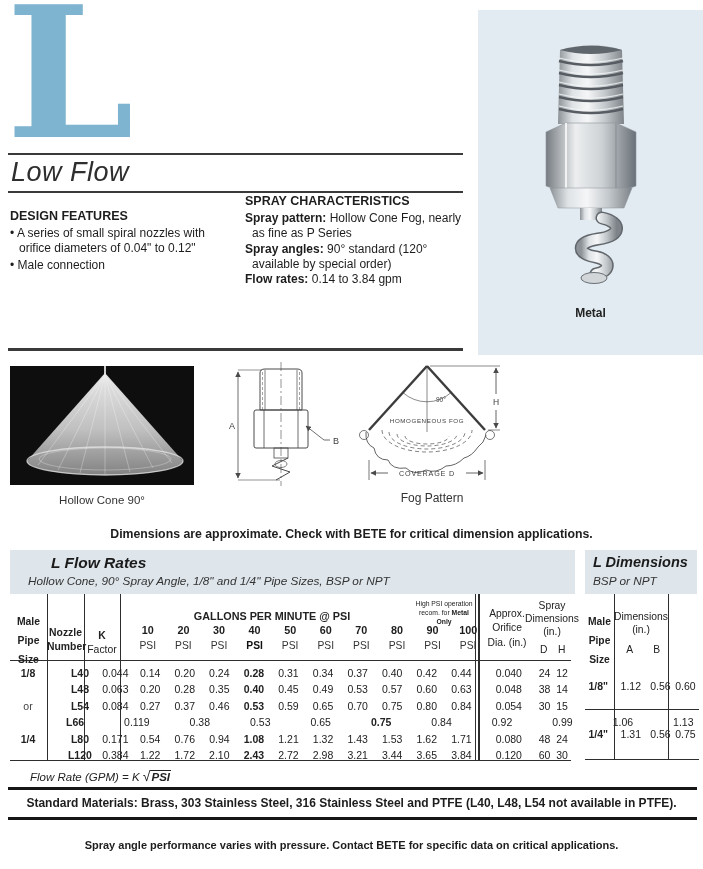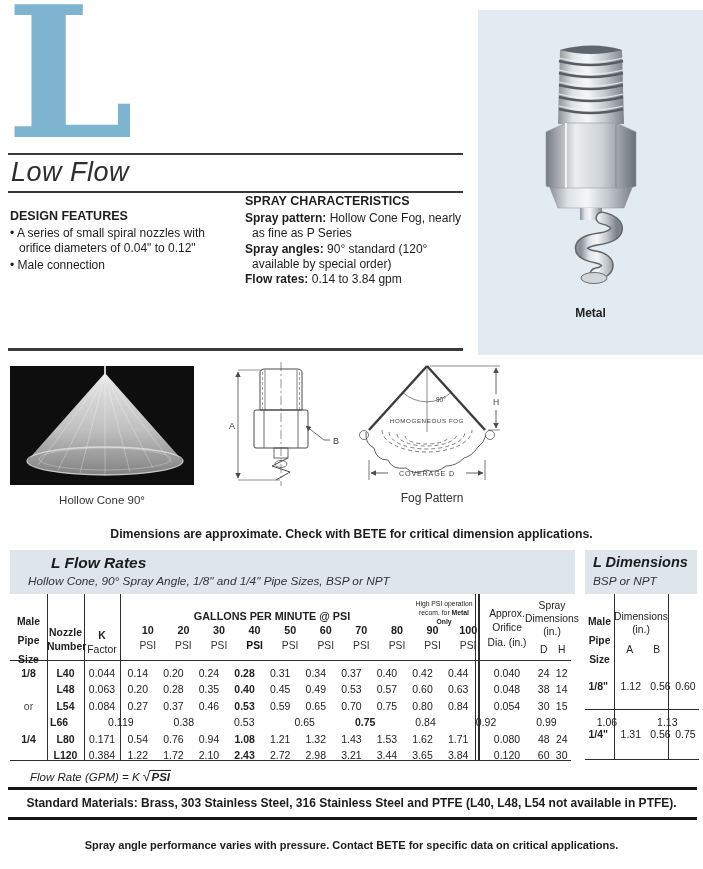--- a/index.html
+++ b/index.html
@@ -32,21 +32,21 @@
   .band-title{font-size:15.5px;font-weight:bold;font-style:italic;color:#1b1b1b;}
   .band-sub{font-size:11.8px;font-style:italic;color:#333;}
 
   .vline{position:absolute;width:1px;background:#2e2e2e;}
   .hline{position:absolute;height:1px;background:#2e2e2e;}
 
   .th{position:absolute;font-size:10.4px;line-height:19px;text-align:center;color:#222;}
   .frow{position:absolute;left:10px;width:561px;height:16.5px;display:flex;align-items:center;
         font-size:10.5px;color:#222;}
   .fc{display:block;text-align:center;}
-  .w-size{width:37px;}.w-noz{width:37px;}.w-k{width:36px;}.w-psi{width:35.6px;}
+  .w-size{width:37px;}.w-noz{width:37px;margin-left:16px;}.w-k{width:36px;}.w-psi{width:35.6px;}
   .w-gap{width:3px;}.w-ori{width:56px;}.w-d{width:17.5px;}.w-h{width:18.5px;}
 
   .drow{position:absolute;left:585px;width:115px;height:16px;display:flex;align-items:center;
         font-size:10.5px;color:#222;}
   .dw-size{width:29px;}.dw-a{width:42px;}.dw-b{width:22.5px;}.dw-wt{width:32px;}
 
   .formula{left:30px;top:768px;font-size:11.5px;font-style:italic;color:#222;}
   .rad-sign{font-size:14px;font-style:italic;}
   .radicand{font-style:italic;font-weight:bold;border-top:1.2px solid #222;padding:0 1px;}
 

